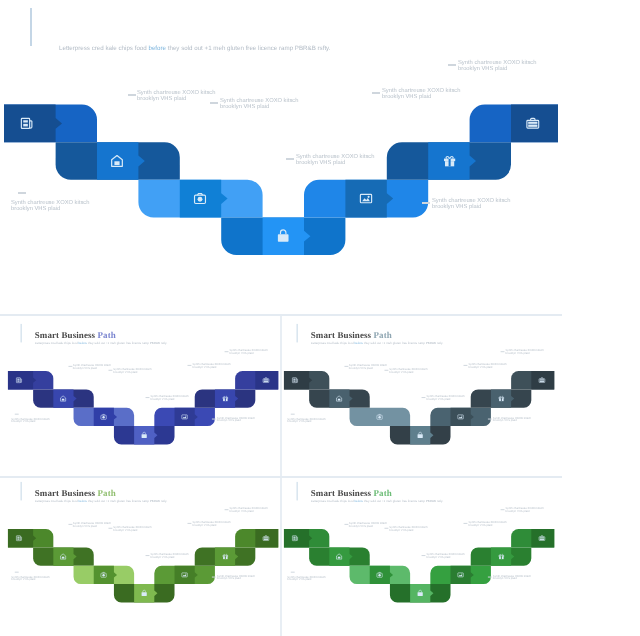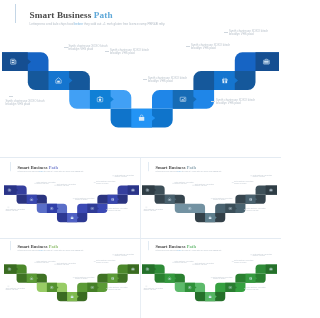--- a/index.html
+++ b/index.html
@@ -18,21 +18,20 @@
   .divider-h{position:absolute;background:#e4ebf2;height:1px;left:0;width:281px;}
   .divider-v{position:absolute;background:#e8eef4;width:1px;}
 </style>
 </head>
 <body>
 
 <div class="page" id="page">
     <div class="slide" style="left:0;top:0;width:281px;height:157.8px">
       <div class="sl-inner">
         <div class="accent-bar"></div>
-        <div class="title"><span>Smart Business</span> <span class="accent" style="color:#5fa8d8">Path</span></div>
         <div class="subtitle"><span>Letterpress cred kale chips food </span><span class="hl">before</span><span> they sold out +1 meh gluten free licence ramp PBR&amp;B rsfty.</span></div>
         <svg class="diagram" width="281" height="158" viewBox="0 0 281 158">
           <defs>
             <clipPath id="cl_blue">
               <rect x="2" y="0" width="277" height="158"></rect>
             </clipPath>
           </defs>
           <g clip-path="url(#cl_blue)">
             <path d="M-13.6 52.3H40.9A7.6 7.6 0 0 1 48.5 59.9V71.1H-13.6V52.3Z" fill="#1664c4"></path>
             <path d="M27.8 71.1H82.30000000000001A7.6 7.6 0 0 1 89.9 78.69999999999999V89.89999999999999H35.4A7.6 7.6 0 0 1 27.8 82.3V71.1Z" fill="#15589b"></path>

